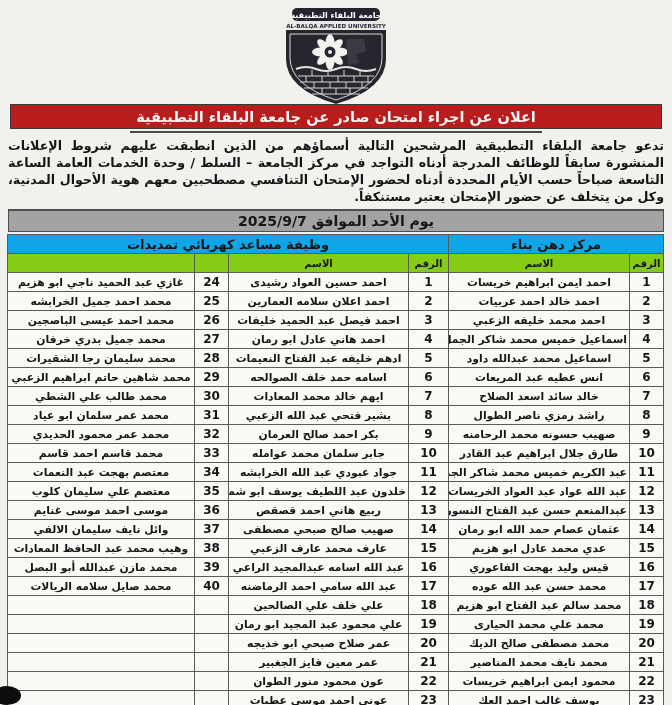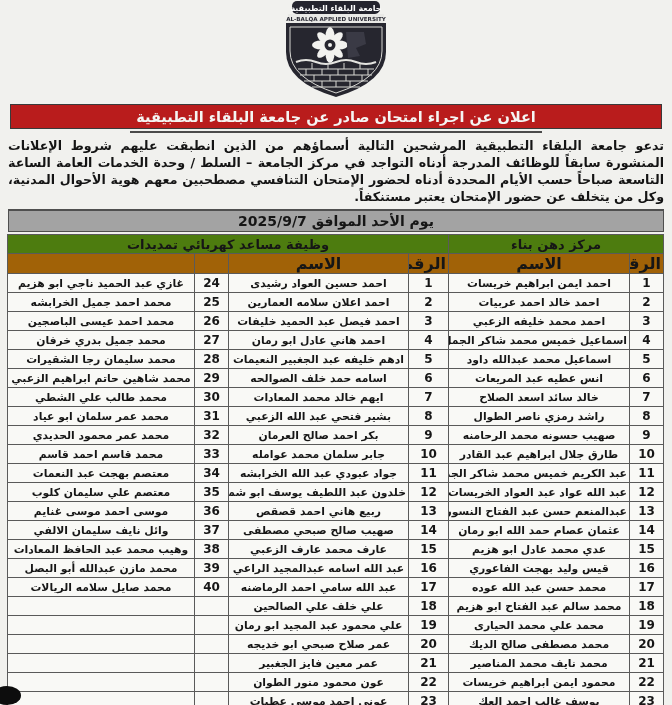--- a/index.html
+++ b/index.html
@@ -6,21 +6,21 @@
   html,body { width:672px; height:705px; overflow:hidden; }
   body {
     font-family:"DejaVu Sans", sans-serif;
     background:#f1f1ee;
     color:#161616;
     position:relative;
   }
   .page { width:672px; height:705px; position:relative; }
 
   
-  .logo-wrap { height:101px; display:flex; justify-content:center; align-items:flex-start; padding-top:0; }
+  .logo-wrap { height:101px; display:flex; justify-content:center; align-items:flex-start; padding-top:7px; }
   .logo-svg { display:block; }
 
   
   .banner {
     margin:3px 10px 0 10px;
     height:25px;
     background:#b91c1c;
     border:1px solid #3a3a3a;
     display:flex; align-items:center; justify-content:center;
   }
@@ -64,22 +64,22 @@
   table.exam td {
     border:1px solid #5a5a5a;
     font-weight:bold;
     text-align:center;
     vertical-align:middle;
     overflow:hidden;
     white-space:nowrap;
     height:19px;
     padding:0 2px;
   }
-  td.group-head { font-size:13px; height:18px; background:#4d7c0f; }
-  td.col-head   { font-size:16px; height:15px; background:#a16207; }
+  td.group-head { font-size:13px; height:18px; background:#0ea5e9; }
+  td.col-head   { font-size:10px; height:15px; background:#84cc16; }
   td.num  { font-size:12px; }
   td.name { font-size:10.8px; }
 
   
   .blob {
     position:absolute; left:-7px; top:686px;
     width:28px; height:19px; background:#0d0d0d;
     border-radius:50%;
   }
 </style>
@@ -208,21 +208,21 @@
           <td class="name">اسماعيل خميس محمد شاكر الجمل</td>
           <td class="num">4</td>
           <td class="name">احمد هاني عادل ابو رمان</td>
           <td class="num">27</td>
           <td class="name">محمد جميل بدري خرفان</td>
         </tr>
         <tr>
           <td class="num">5</td>
           <td class="name">اسماعيل محمد عبدالله داود</td>
           <td class="num">5</td>
-          <td class="name">ادهم خليفه عبد الجغبير النعيمات</td>
+          <td class="name">ادهم خليفه عبد الفتاح النعيمات</td>
           <td class="num">28</td>
           <td class="name">محمد سليمان رجا الشقيرات</td>
         </tr>
         <tr>
           <td class="num">6</td>
           <td class="name">انس عطيه عبد المريعات</td>
           <td class="num">6</td>
           <td class="name">اسامه حمد خلف الصوالحه</td>
           <td class="num">29</td>
           <td class="name">محمد شاهين حاتم ابراهيم الزعبي</td>

